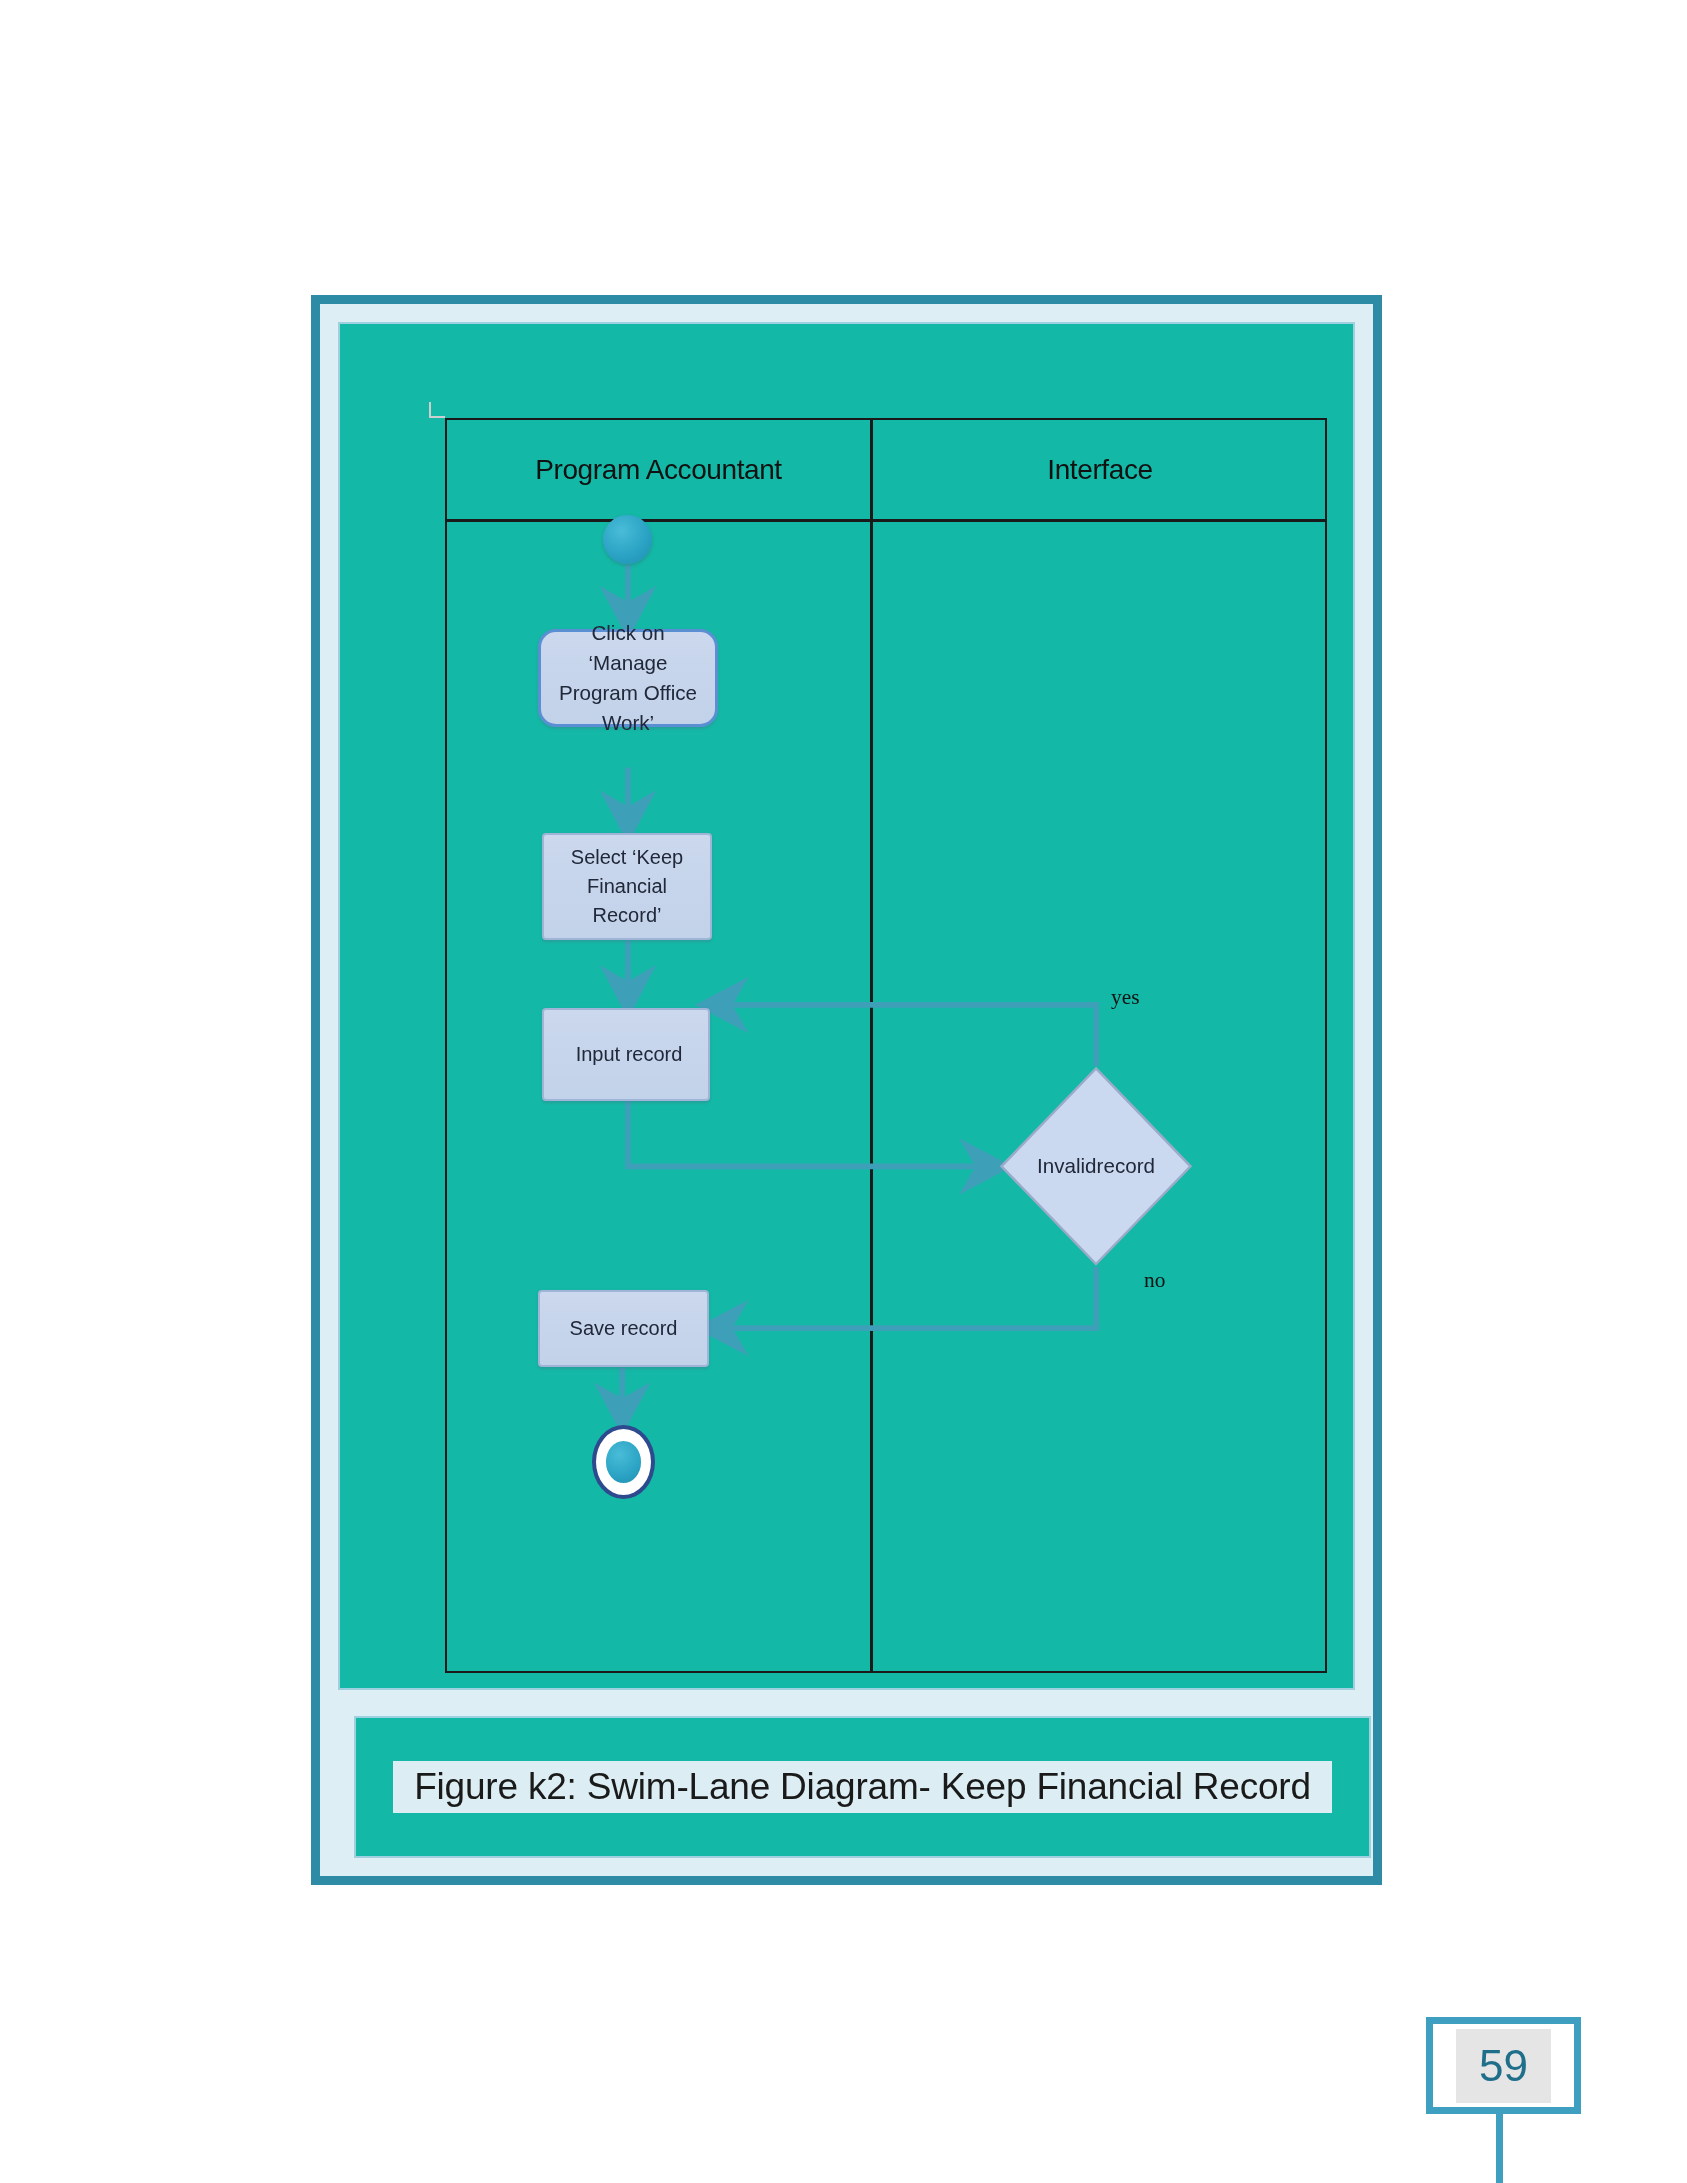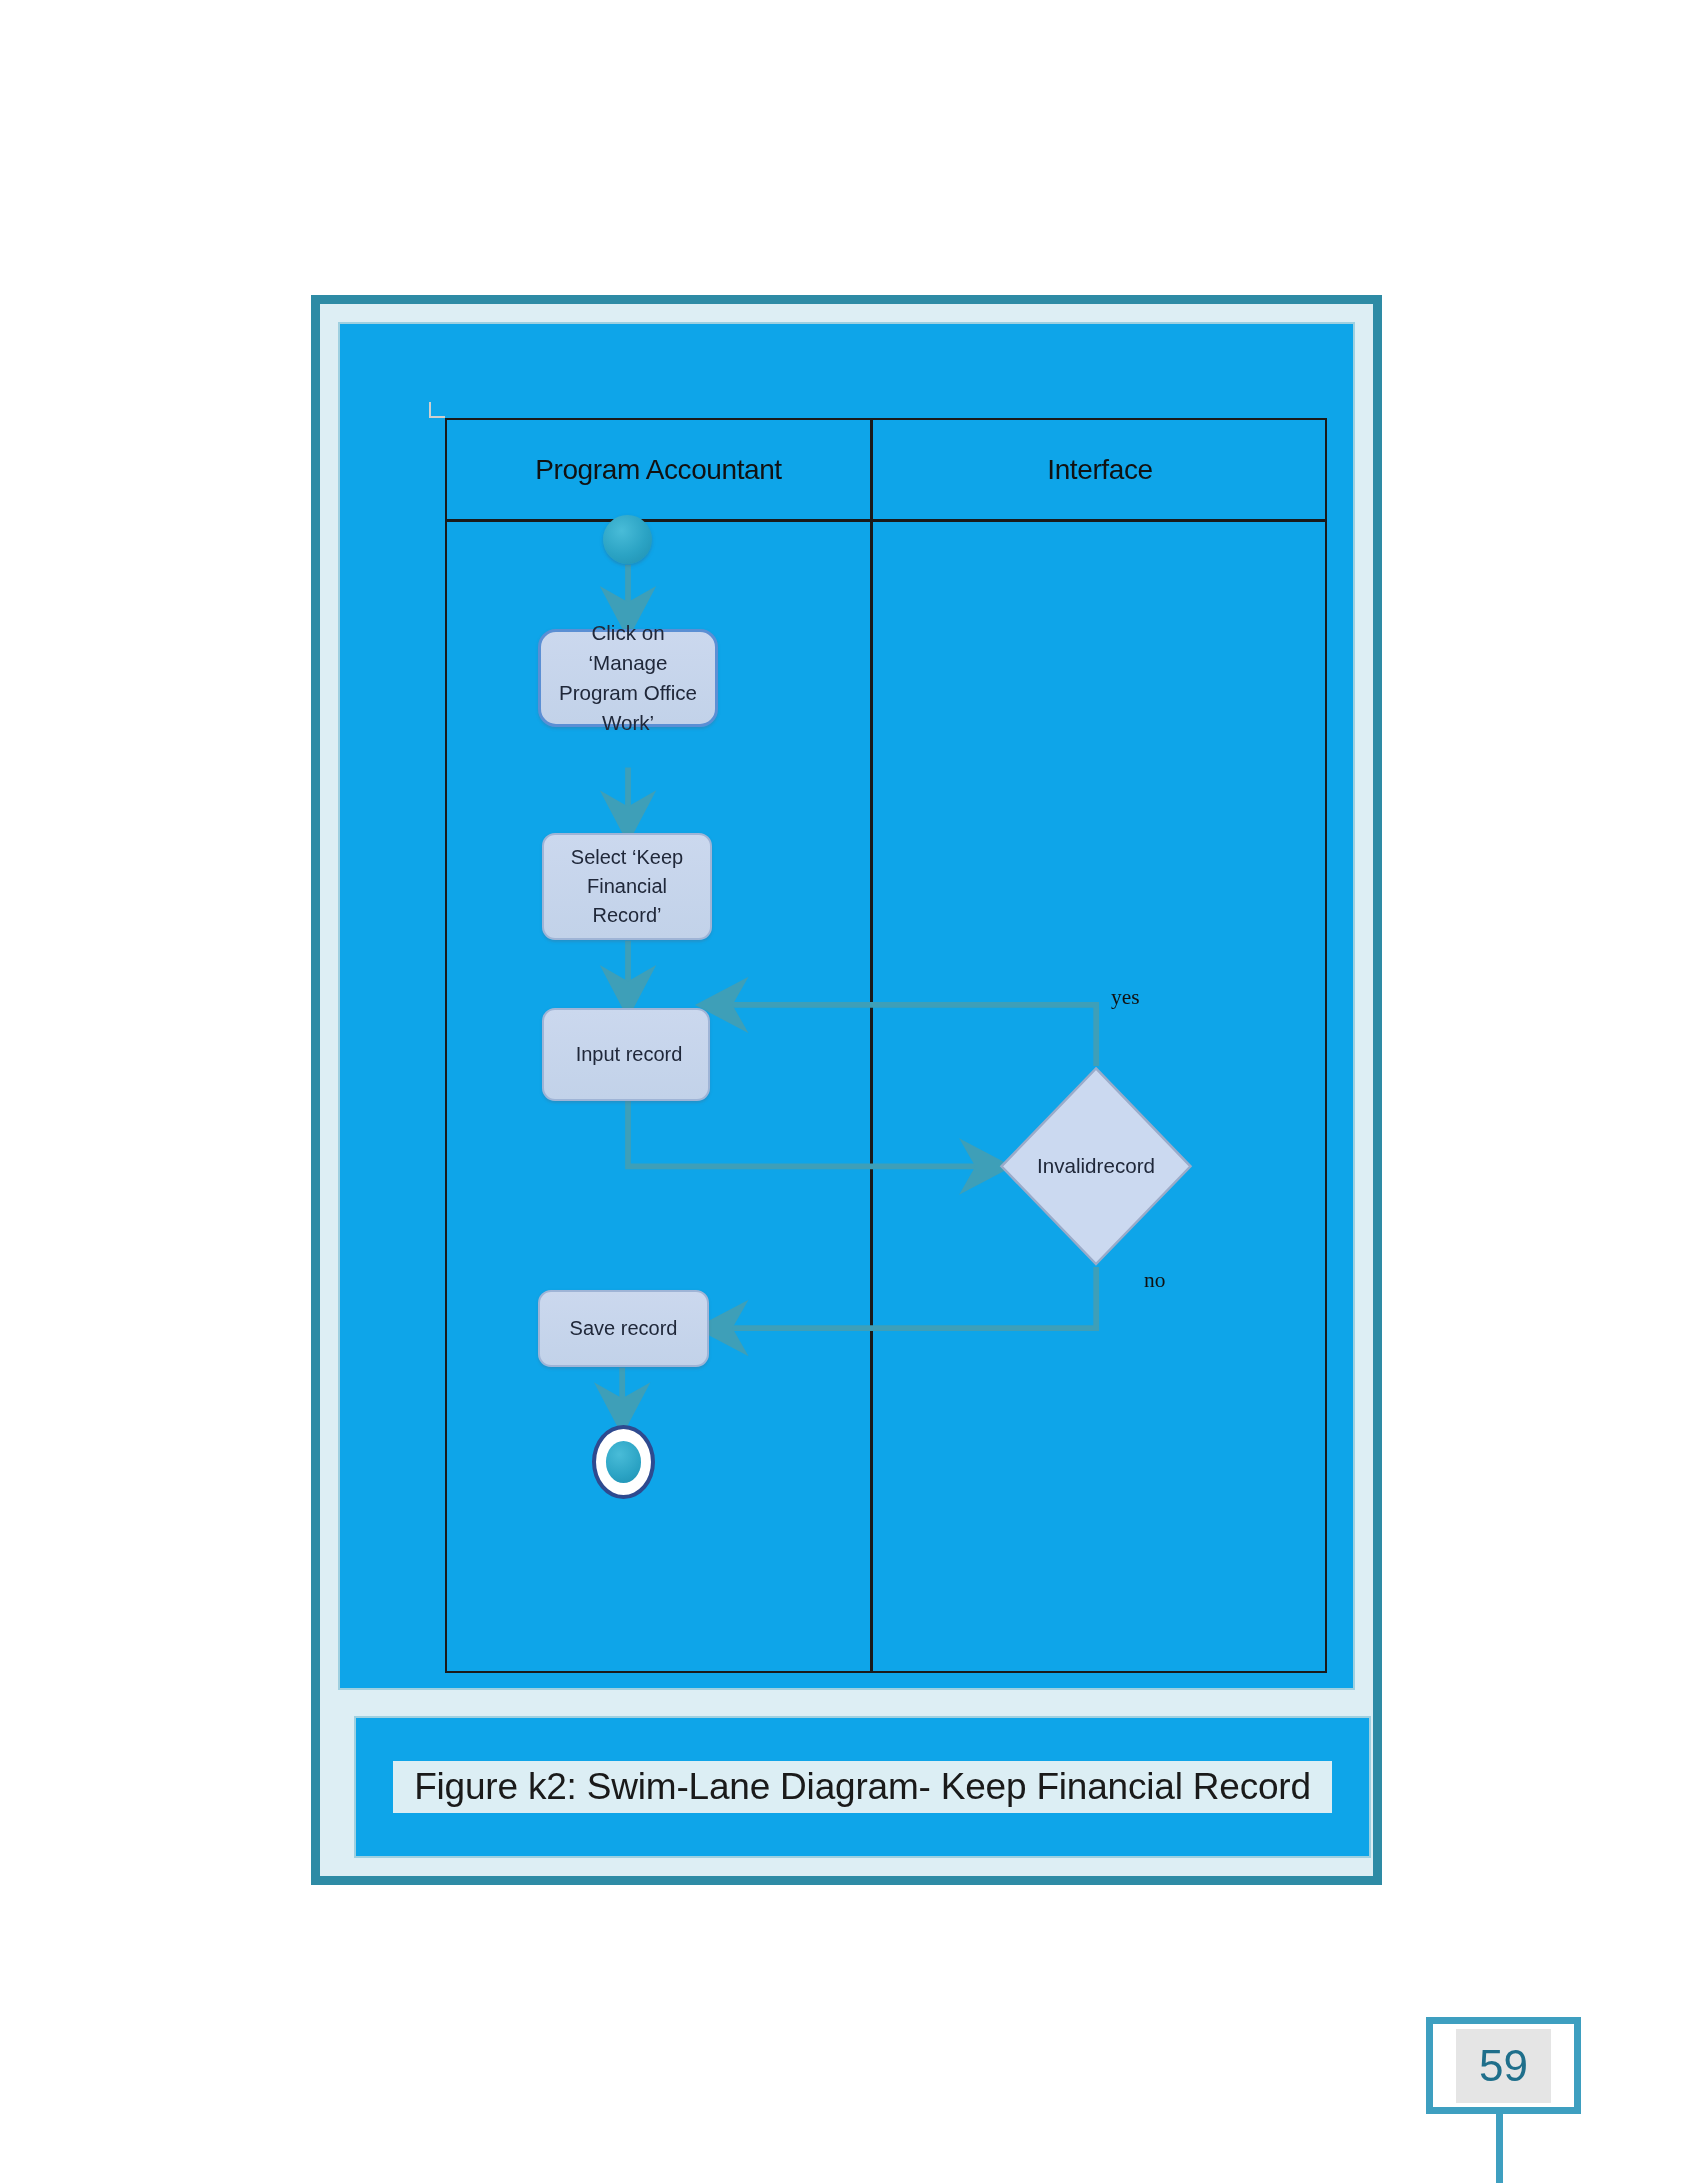--- a/index.html
+++ b/index.html
@@ -24,21 +24,21 @@
     height: 1590px;
     box-sizing: border-box;
     border: 9px solid #2e8ba5;
     background: #ddeef4;
     padding: 0;
   }
 
   .panel {
     position: absolute;
     box-sizing: border-box;
-    background: #0ea5e9;
+    background: #14b8a6;
     border: 2.5px solid #9fd0e0;
   }
 
   .diagram-panel {
     left: 18px;
     top: 18px;
     right: 18px;
     width: 1017px;
     height: 1368px;
   }
@@ -138,21 +138,21 @@
     justify-content: center;
     text-align: center;
     color: #20283a;
     font-family: "Liberation Sans", sans-serif;
     line-height: 1.45;
   }
 
   .action {
     background: linear-gradient(180deg, #cbd8ee 0%, #c2d2e9 100%);
     border: 2.5px solid #9fb4d6;
-    border-radius: 13px;
+    border-radius: 4px;
     box-shadow: 0 1.6px 2.5px rgba(80,100,130,0.28);
   }
   .action.primary {
     border: 3.3px solid #5b8fd4;
     border-radius: 18px;
   }
 
   .decision-wrap {
     position: absolute;
   }

